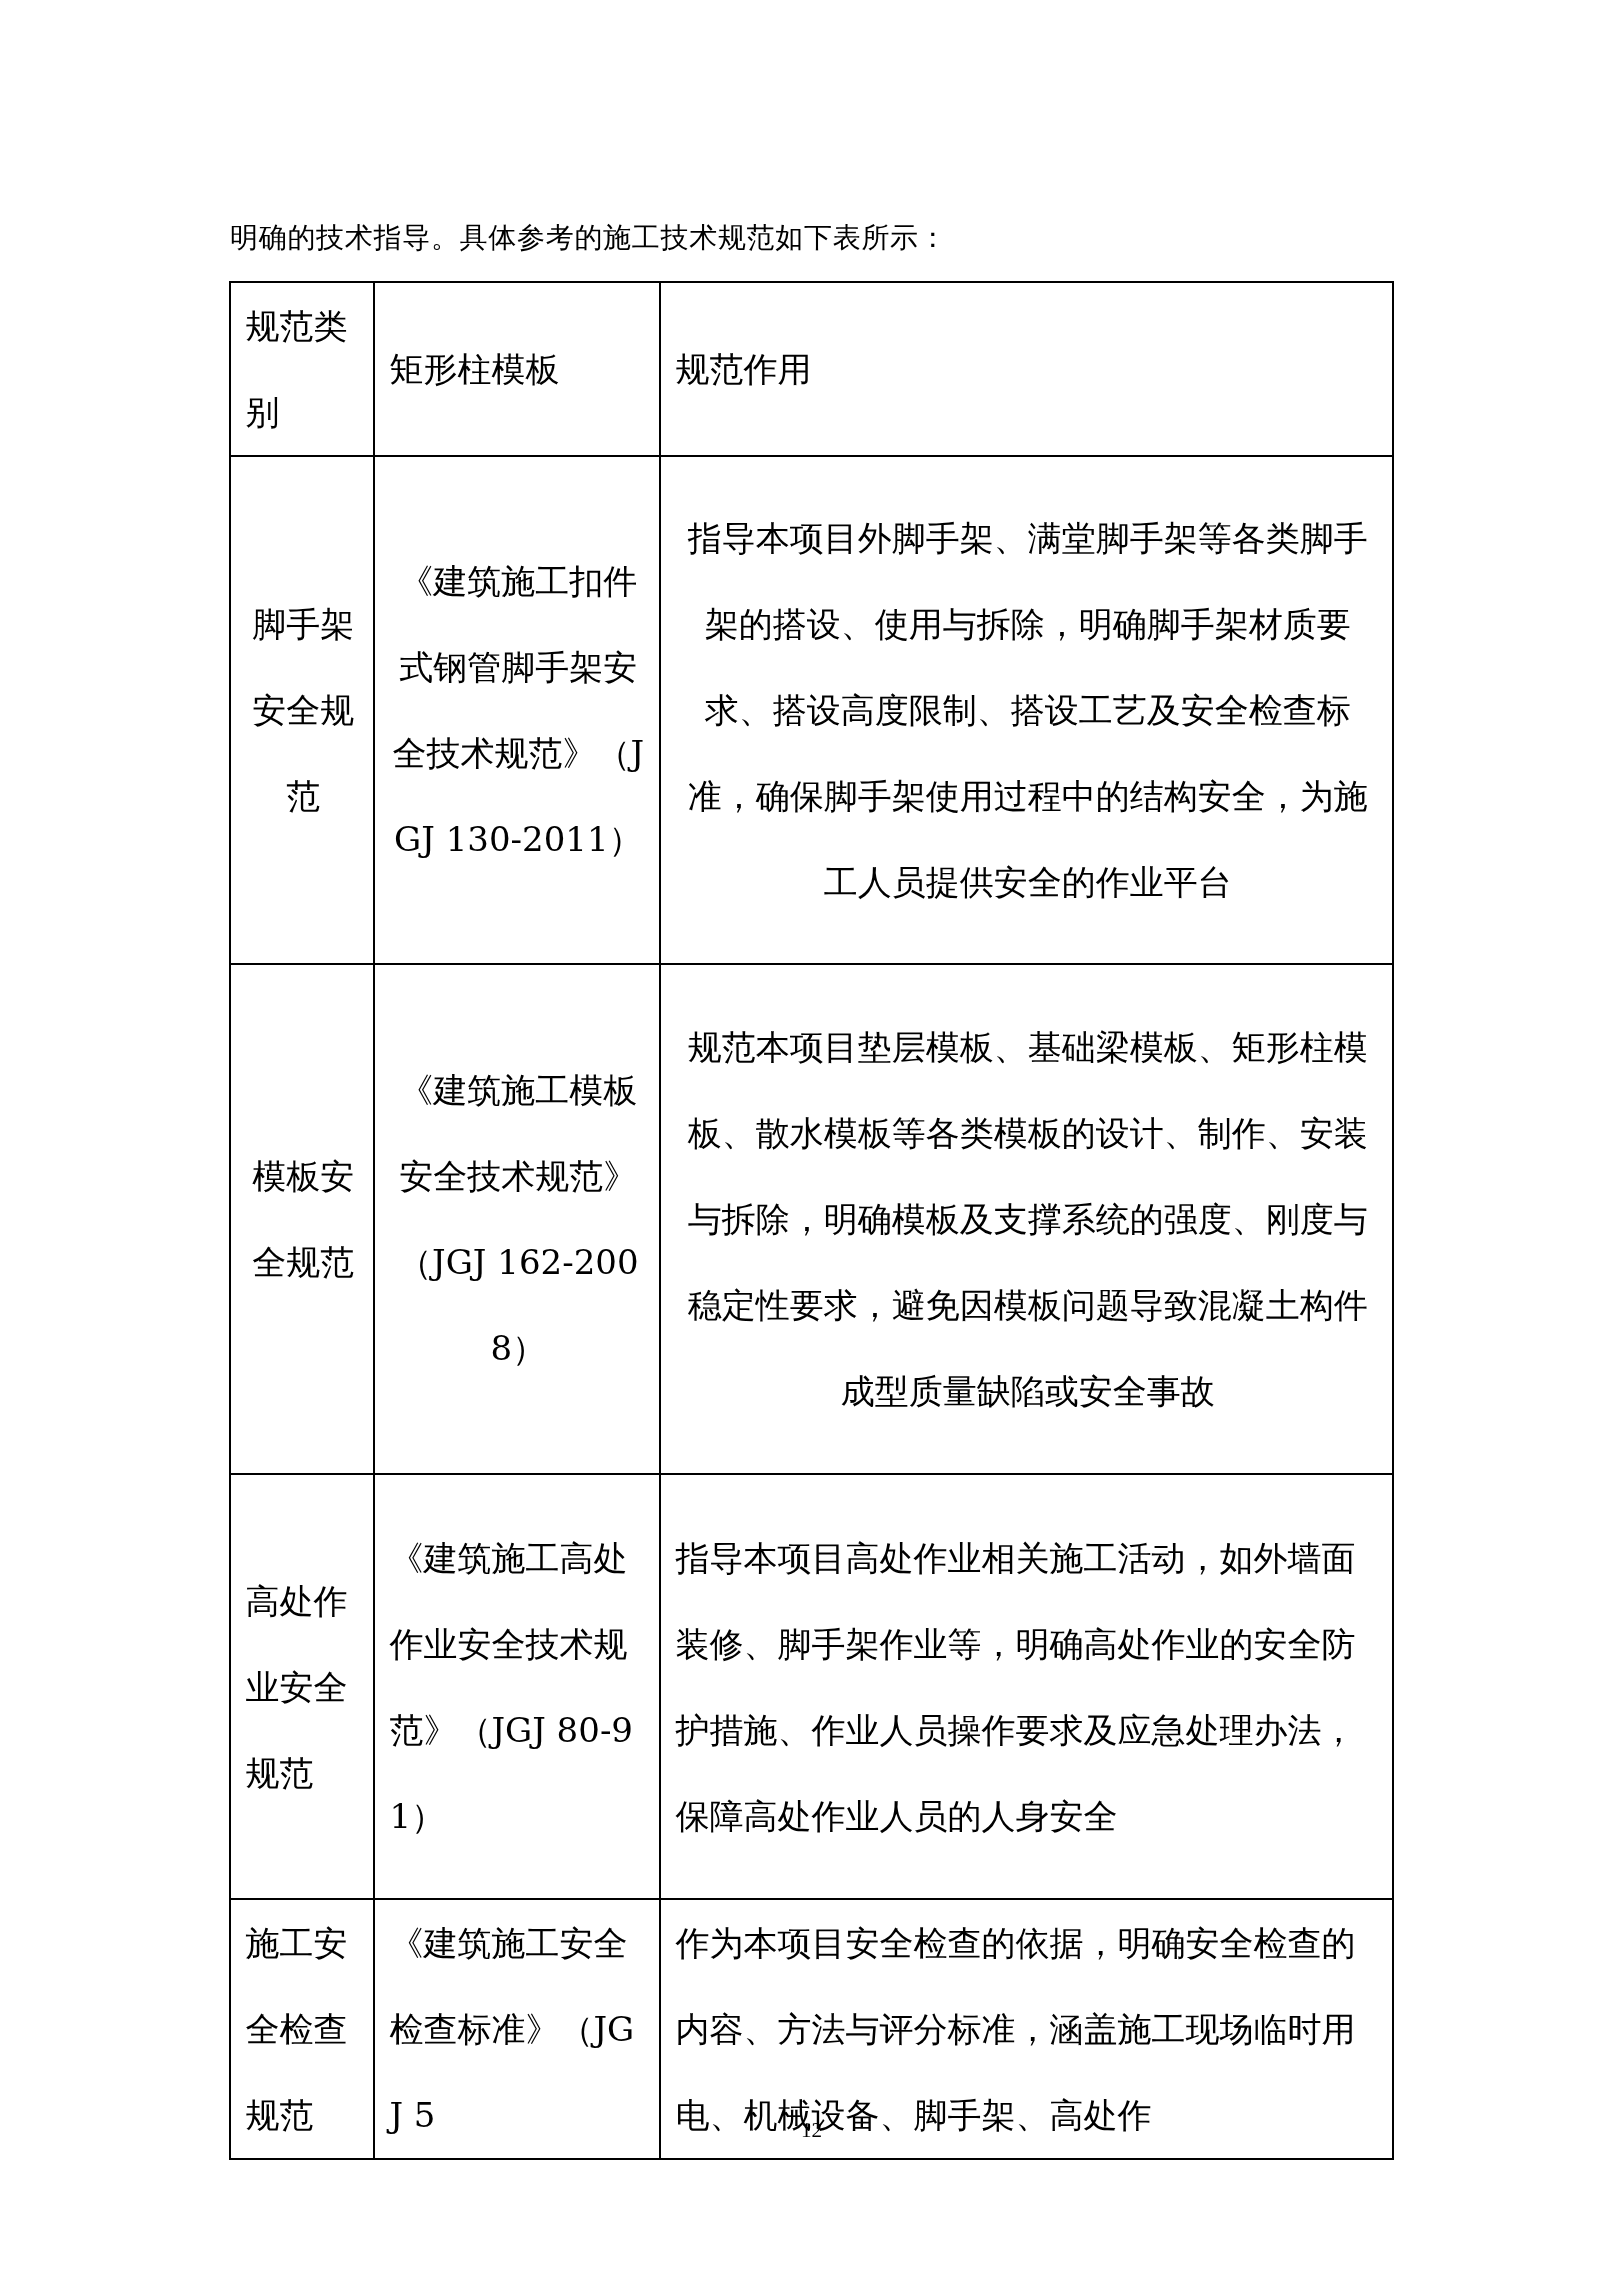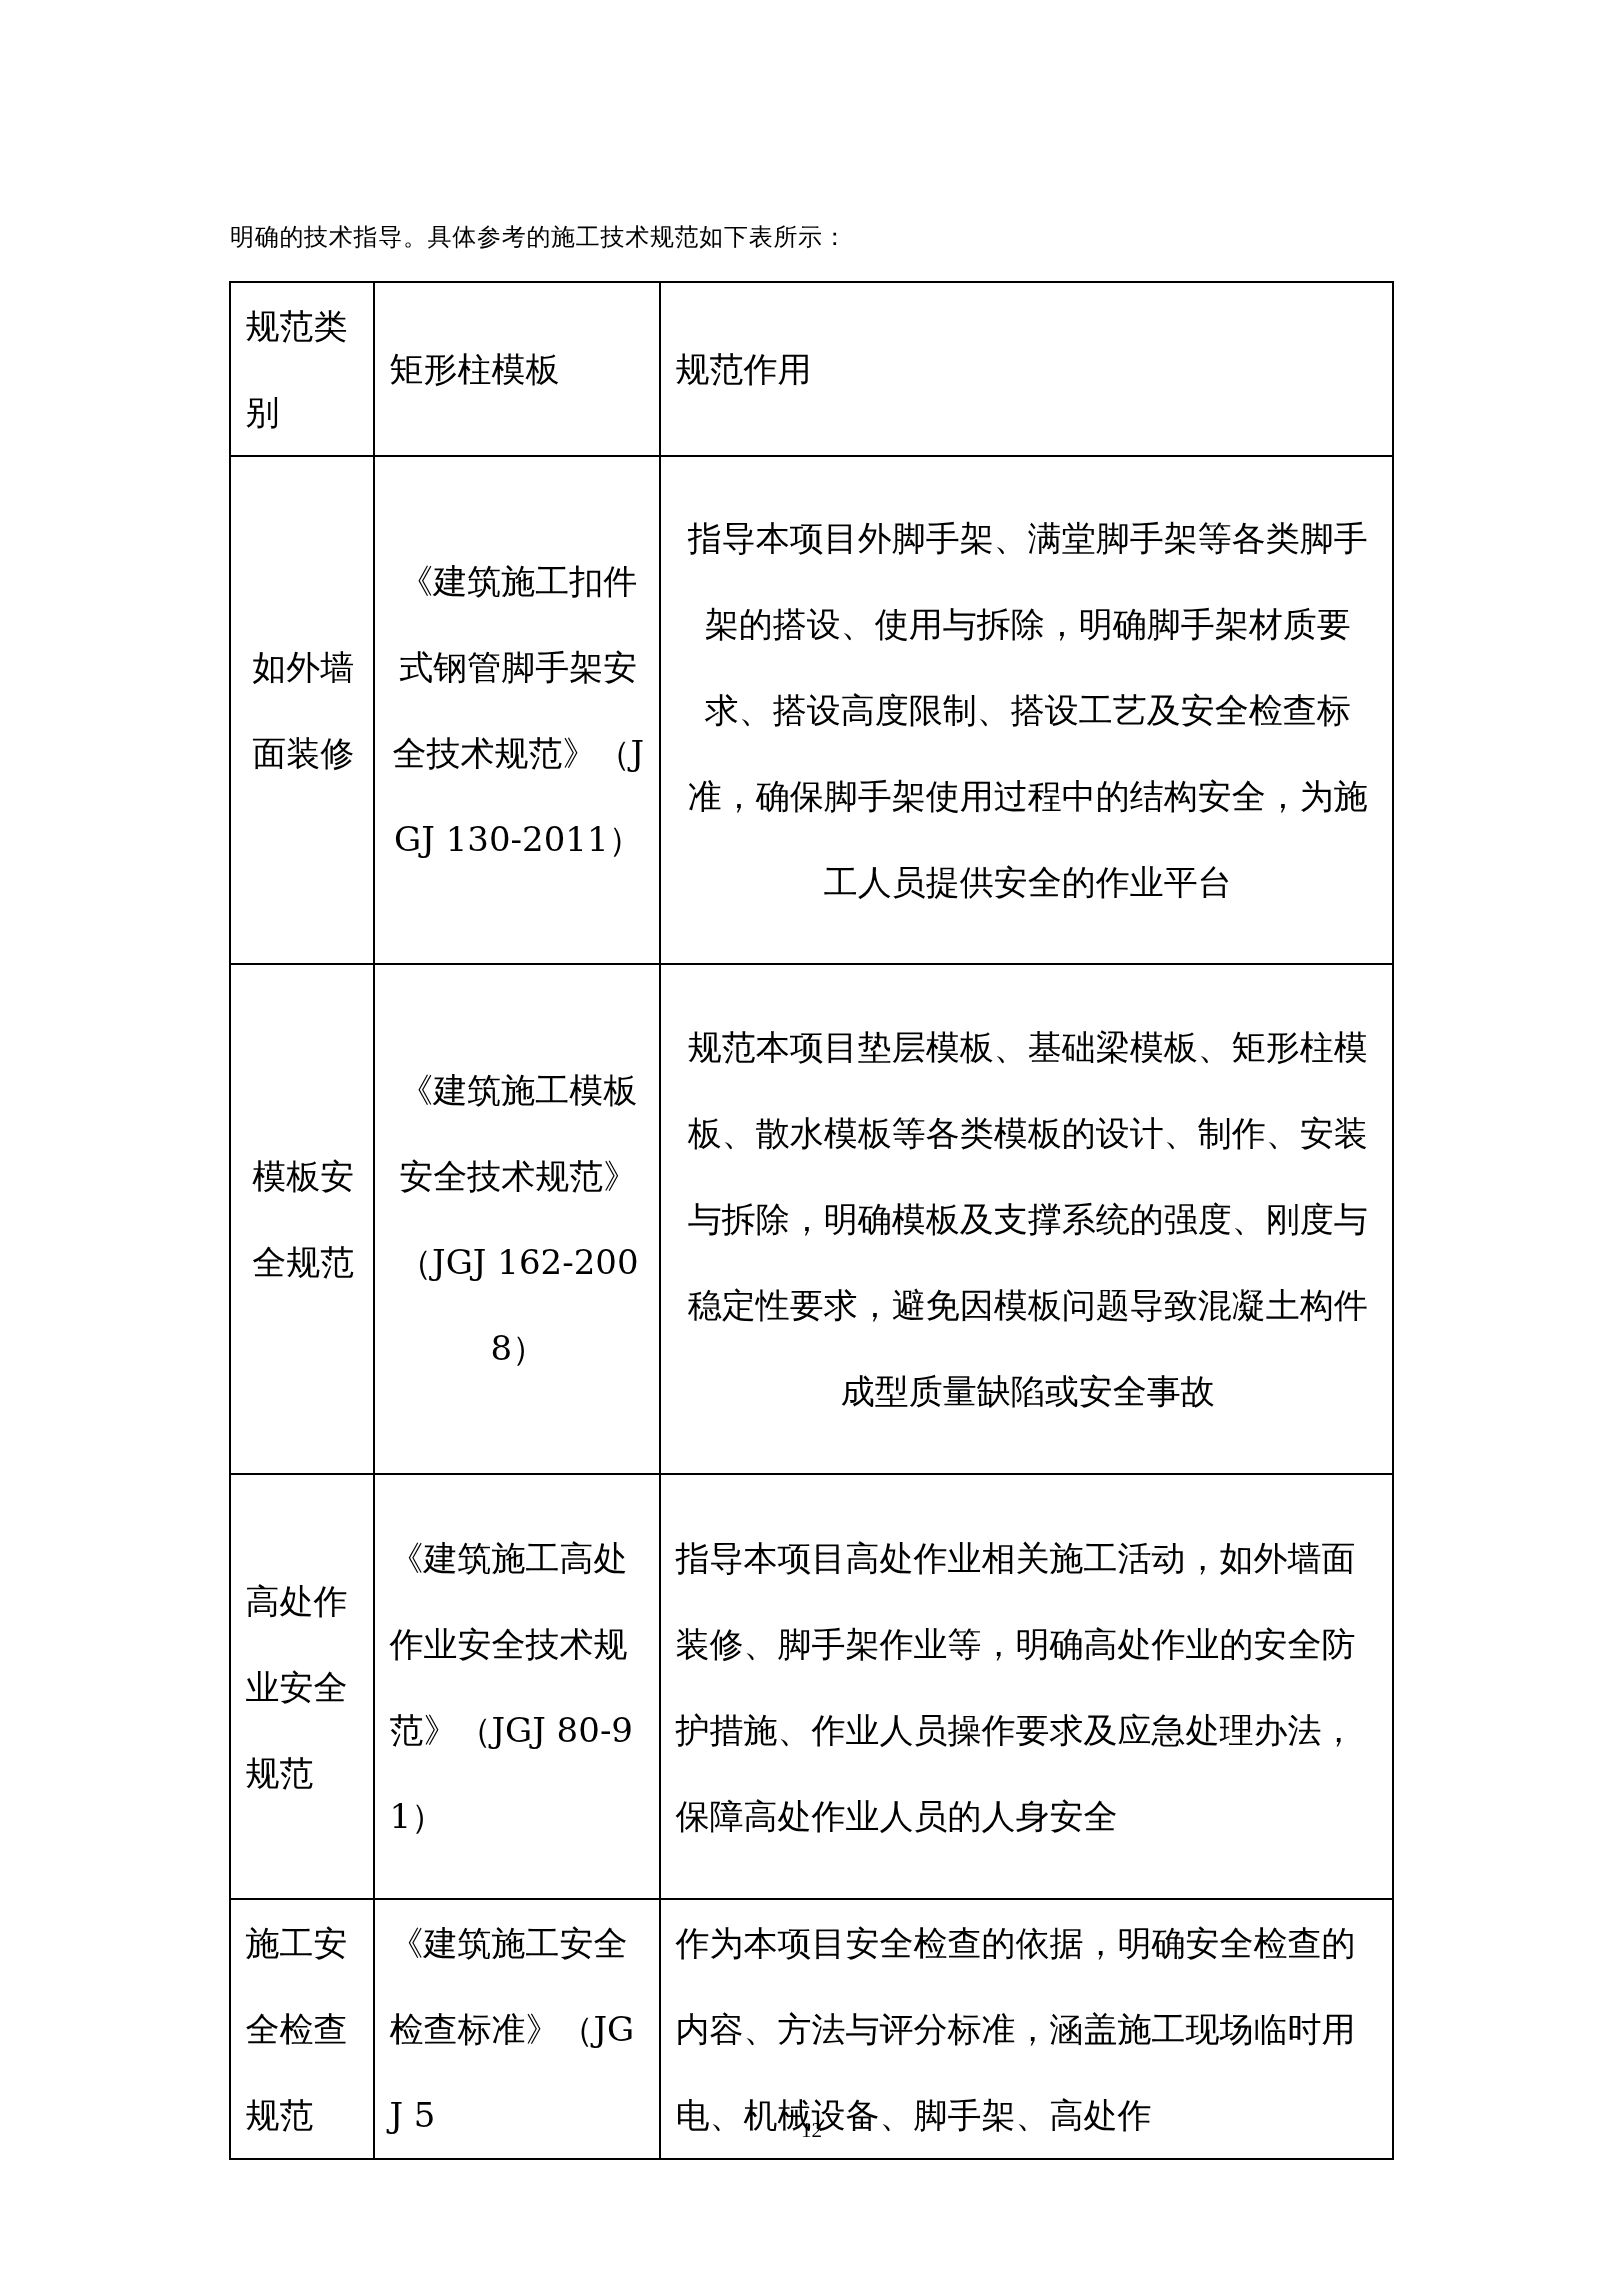--- a/index.html
+++ b/index.html
@@ -12,21 +12,21 @@
       height: 2295px;
       position: relative;
       overflow: hidden;
       font-family: "DejaVu Serif", "Liberation Serif", serif;
       color: #000000;
     }
     .intro {
       position: absolute;
       left: 230px;
       top: 208px;
-      font-size: 24px;
+      font-size: 28px;
       line-height: 59px;
       letter-spacing: 0.7px;
       white-space: nowrap;
     }
     table.spec-table {
       position: absolute;
       left: 229px;
       top: 281px;
       border-collapse: collapse;
       table-layout: fixed;
@@ -72,21 +72,21 @@
     <col class="c2">
     <col class="c3">
   </colgroup>
   <tbody>
       <tr class="hdr">
     <td>规范类别</td>
     <td>矩形柱模板</td>
     <td>规范作用</td>
   </tr>
   <tr class="r1">
-    <td>如外墙面装修</td>
+    <td>脚手架安全规范</td>
     <td class="name-cell">《建筑施工扣件式钢管脚手架安全技术规范》（JGJ 130-2011）</td>
     <td>指导本项目外脚手架、满堂脚手架等各类脚手架的搭设、使用与拆除，明确脚手架材质要求、搭设高度限制、搭设工艺及安全检查标准，确保脚手架使用过程中的结构安全，为施工人员提供安全的作业平台</td>
   </tr>
   <tr class="r2">
     <td>模板安全规范</td>
     <td class="name-cell">《建筑施工模板安全技术规范》（JGJ 162-2008）</td>
     <td>规范本项目垫层模板、基础梁模板、矩形柱模板、散水模板等各类模板的设计、制作、安装与拆除，明确模板及支撑系统的强度、刚度与稳定性要求，避免因模板问题导致混凝土构件成型质量缺陷或安全事故</td>
   </tr>
   <tr class="r3">
     <td>高处作业安全规范</td>

